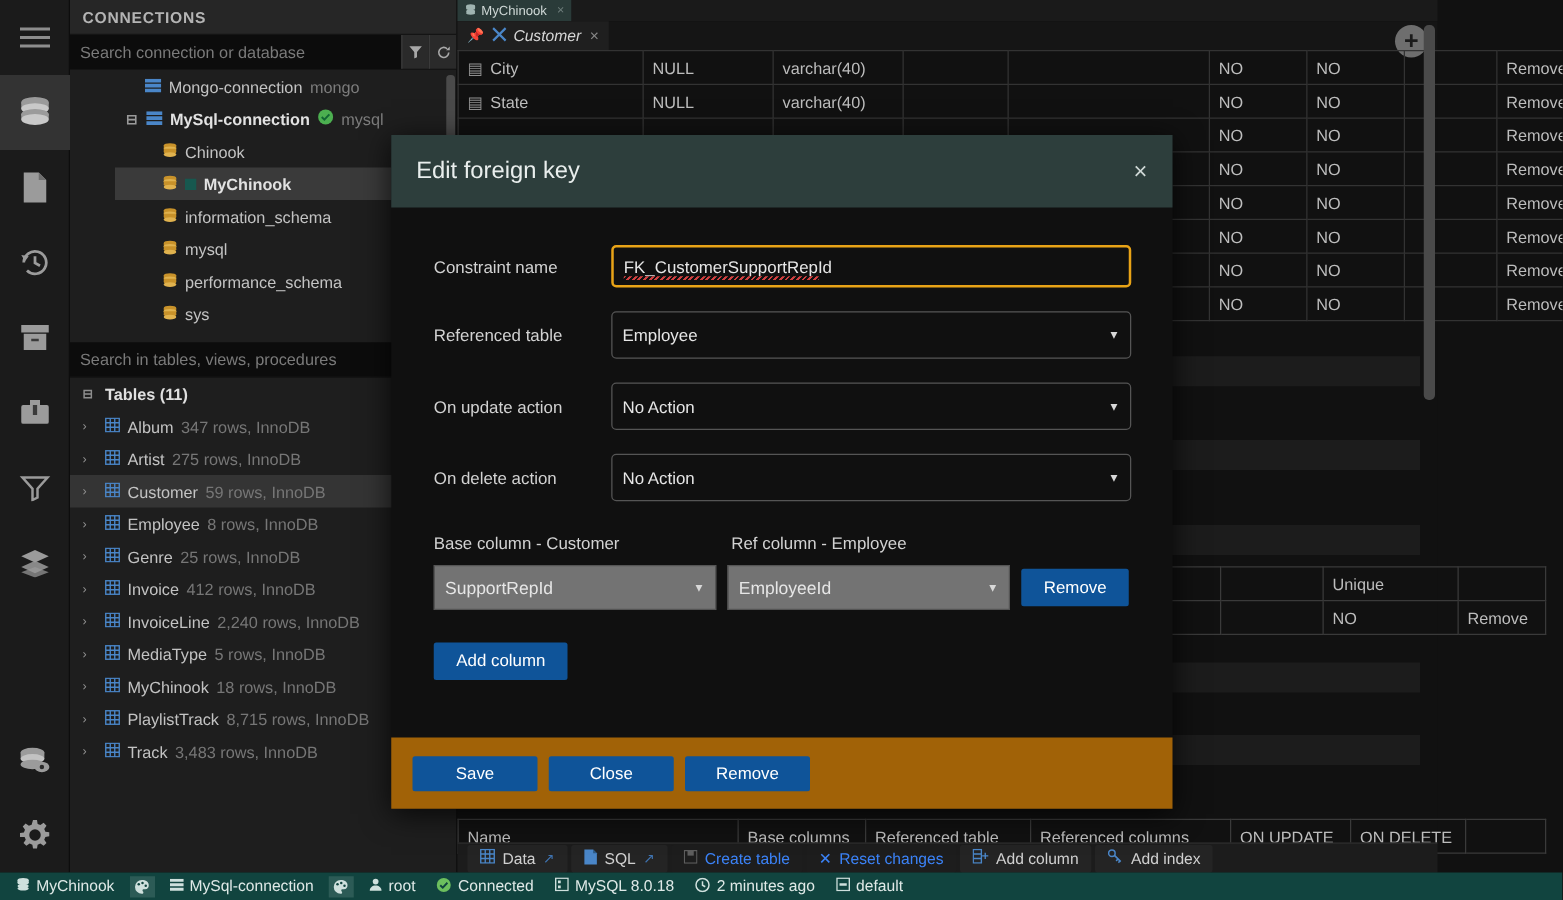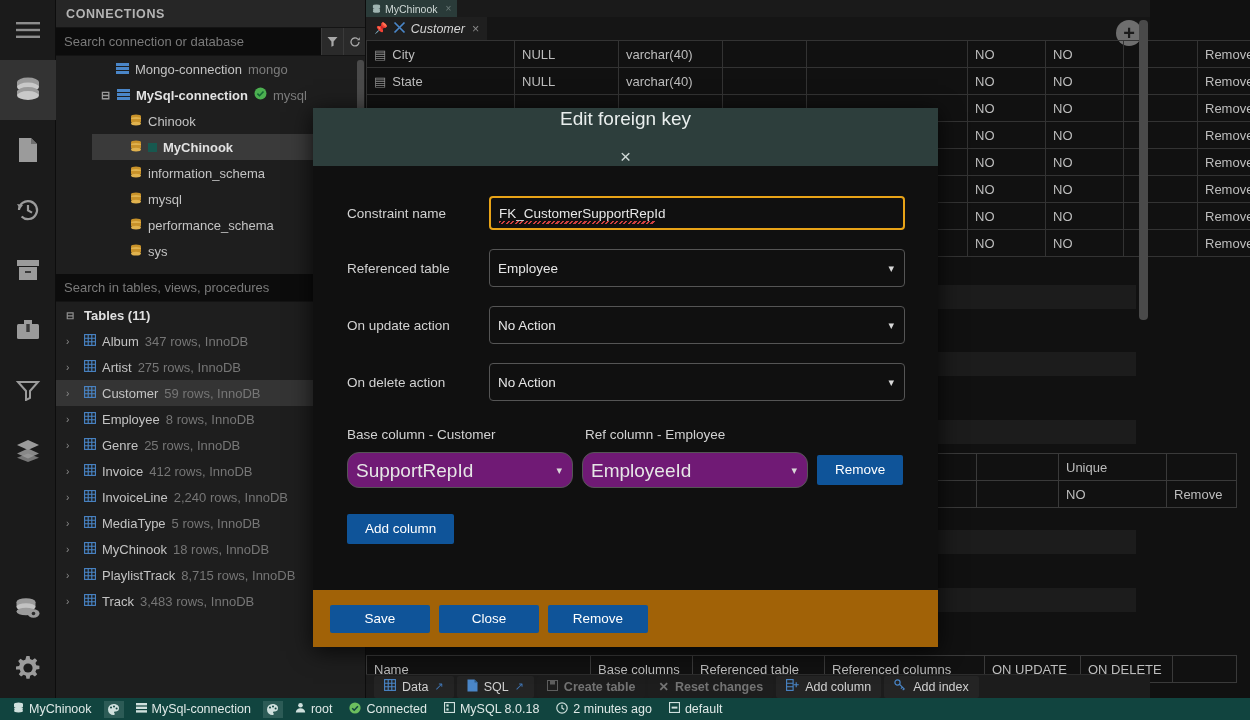--- a/index.html
+++ b/index.html
@@ -126,21 +126,21 @@
   
   .bottombar {
     position: absolute; left: 366px; bottom: 22px; right: 0; height: 24px;
     background: #1c1c1c; border-top: 1px solid #2c2c2c;
     display: flex; align-items: center; gap: 3px; padding-left: 8px;
   }
   .tbtn {
     display: flex; align-items: center; gap: 6px; height: 22px; padding: 0 10px;
     font-size: 12.5px; color: #d0d0d0; background: #242424; border-radius: 2px;
   }
-  .tbtn.dis { color: #737373; background: #1d1d1d; font-weight: bold; }
+  .tbtn.dis { color: #3b82f6; background: #1d1d1d; }
   .tbtn .ext { color: #3f73b0; font-size: 11px; }
 
   
   .status {
     position: absolute; left: 0; bottom: 0; width: 1250px; height: 22px;
     background: #11443f; display: flex; align-items: center; gap: 7px;
     padding-left: 8px; font-size: 12.5px; color: #dfe9e7;
   }
   .status .item { display: flex; align-items: center; gap: 5px; padding: 0 5px; }
   .status .sq { width: 20px; height: 17px; background: #2c5b56; display:flex;
@@ -148,21 +148,21 @@
 
   
   .overlay { position: absolute; inset: 0; }
   .modal {
     position: absolute; left: 313px; top: 108px; width: 625px; height: 539px;
     background: #101010; box-shadow: 0 4px 22px rgba(0,0,0,.75);
     display: flex; flex-direction: column;
   }
   .modal-head {
     height: 58px; background: #2d3e3c; display: flex; align-items: center;
-    padding: 0 20px; justify-content: space-between; flex-direction: column;
+    padding: 0 20px; justify-content: space-between;
   }
   .modal-title { font-size: 19px; color: #e9eeed; }
   .modal-x { color: #cfd8d6; font-size: 19px; line-height: 1; }
   .modal-body { flex: 1 1 auto; padding: 30px 24px 0 34px; position: relative; }
 
   .frow { display: flex; align-items: center; margin-bottom: 19px; }
   .flabel { width: 142px; font-size: 13.5px; color: #d2d2d2; }
   .finput {
     width: 416px; height: 34px; background: #101010; color: #e6e6e6;
     border: 2px solid #e8a317; border-radius: 4px; outline: none;
@@ -180,22 +180,22 @@
     -webkit-appearance: none; appearance: none;
   }
   .selwrap { position: relative; display: inline-block; }
   .selwrap .arrow {
     position: absolute; right: 11px; top: 50%; transform: translateY(-50%);
     pointer-events: none; color: #d8d8d8; font-size: 11px;
   }
   .colheads { display: flex; margin: 26px 0 10px 0; font-size: 13.5px; color: #d2d2d2; }
   .colheads .a { width: 238px; }
   .colrow { display: flex; align-items: center; gap: 9px; }
-  .csel { width: 226px; height: 36px; background:#701a75; color:#e6e6e6;
-          border:1px solid #555; border-radius:12px; padding:0 8px; font-size:19px;
+  .csel { width: 226px; height: 36px; background:#737373; color:#e6e6e6;
+          border:1px solid #555; border-radius:0; padding:0 8px; font-size:14px;
           font-family:"Liberation Sans", sans-serif; -webkit-appearance:none; appearance:none; }
   .csel2 { width: 226px; }
   .btn-blue {
     background: #0f5499; color: #ffffff; border: none; border-radius: 2px;
     font-family: "Liberation Sans", sans-serif; font-size: 13.5px;
     padding: 8px 18px; line-height: 1;
   }
   .addcol { margin-top: 26px; }
   .modal-foot {
     height: 57px; background: #a16207; display: flex; align-items: center;

